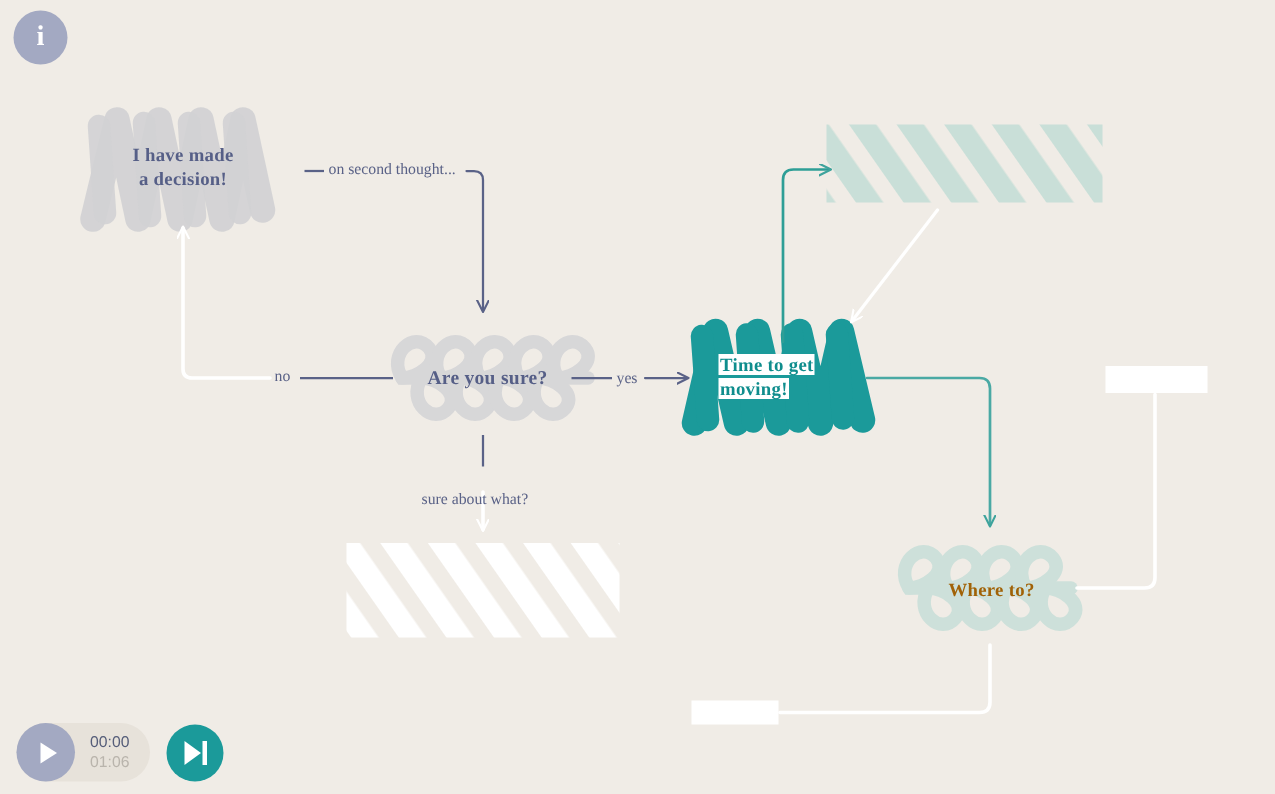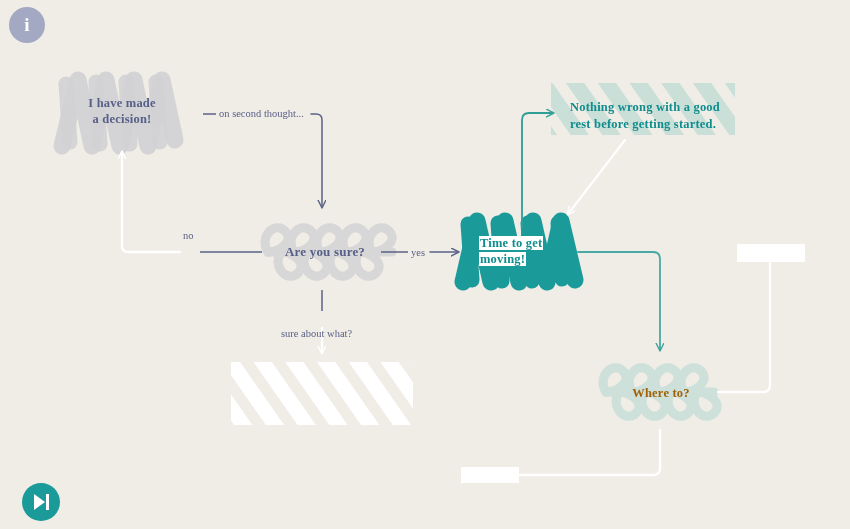--- a/index.html
+++ b/index.html
@@ -50,21 +50,21 @@
 
   
   .edge-label{
     position:absolute;
     font-family:"Liberation Serif", serif;
     font-size:10.5px;
     color:#5a6287;
     white-space:nowrap;
   }
   .el-second{ left:219px; top:108px; }
-  .el-no{ left:183px; top:230px; }
+  .el-no{ left:183px; top:246px; }
   .el-yes{ left:411px; top:247px;text-align:right; }
   .el-sureabout{ left:281px; top:328px; }
 
   
   .info-btn{
     position:absolute;left:9px;top:7px;width:36px;height:36px;
     border-radius:50%;background:#a3a9c2;
     display:flex;align-items:center;justify-content:center;
     cursor:pointer;
   }
@@ -244,35 +244,42 @@
   </svg>
 
   <div class="node-text nt-decision">I have made
 a decision!</div>
 
   <div class="node-text nt-sure">Are you sure?</div>
 
   <div class="node-text nt-moving"><span>Time to get
 moving!</span></div>
 
-  <div class="node-text nt-nothing">Nothing wrong with a good
-rest before getting started.</div>
 
   <div class="node-text nt-where">Where to?</div>
 
   <div class="edge-label el-second">on second thought...</div>
   <div class="edge-label el-no">no</div>
   <div class="edge-label el-yes">yes</div>
   <div class="edge-label el-sureabout">sure about what?</div>
 
   <div class="info-btn">
     <span class="glyph">i</span>
   </div>
 
   <div class="player">
+    <div class="play-pill">
+      <div class="play-circle">
+        <div class="play-tri"></div>
+      </div>
+      <div class="times">
+        <div class="t-cur">00:00</div>
+        <div class="t-dur">01:06</div>
+      </div>
+    </div>
     <div class="skip-btn">
       <div class="skip-inner">
         <div class="skip-tri"></div>
         <div class="skip-bar"></div>
       </div>
     </div>
   </div>
 
 </div>
 

